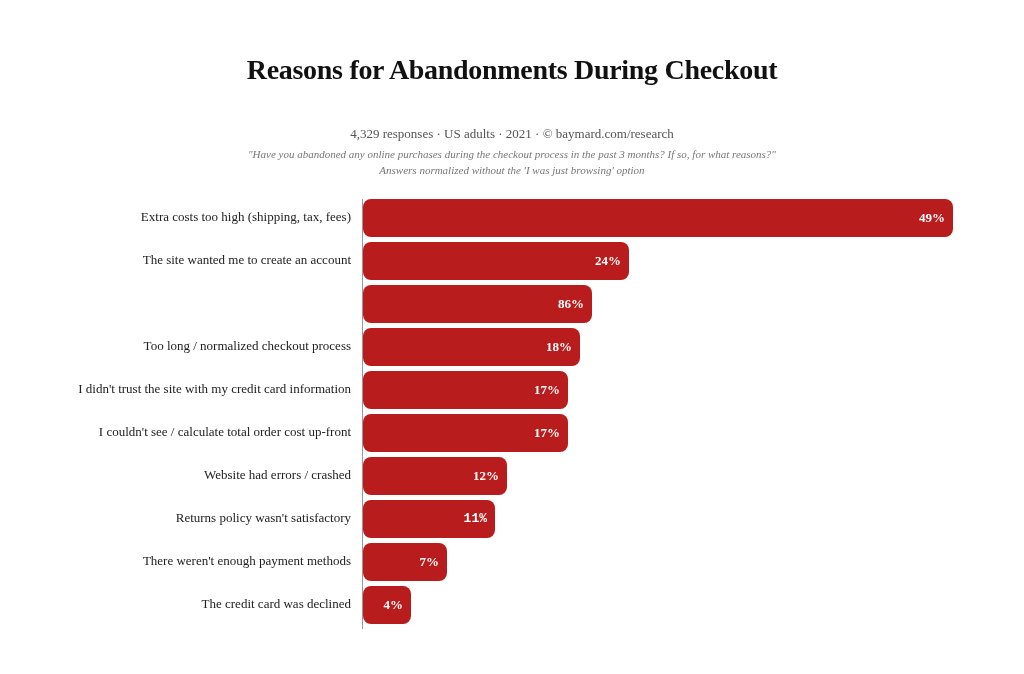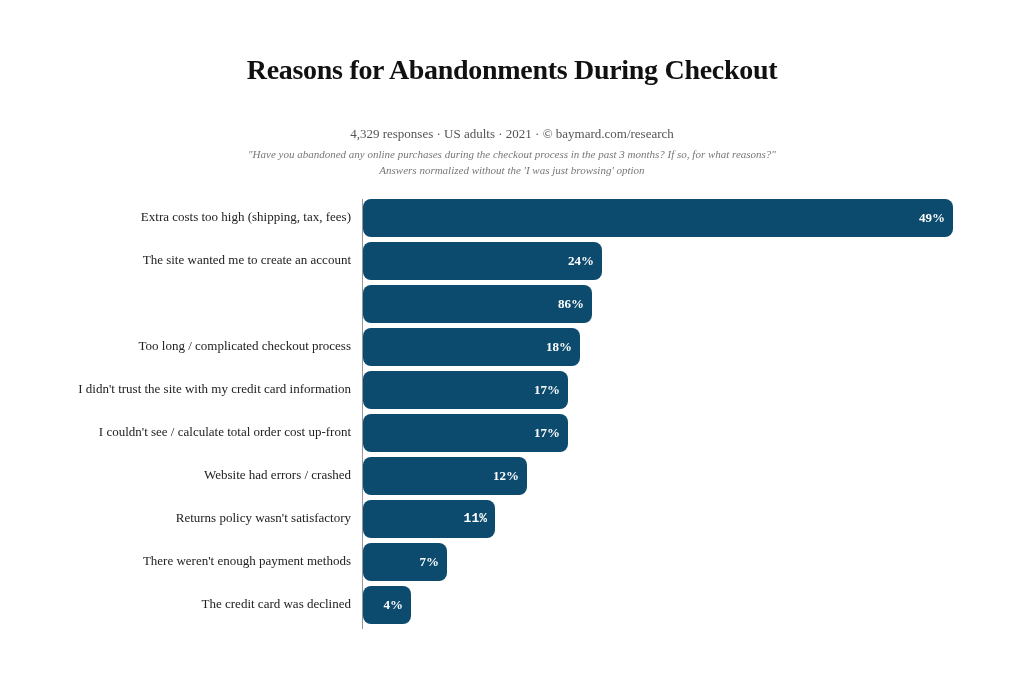--- a/index.html
+++ b/index.html
@@ -63,21 +63,21 @@
       color: #222;
       margin-left: -310px;
       line-height: 1.3;
     }
     .bar-wrapper {
       display: flex;
       align-items: center;
       height: 38px;
     }
     .bar {
-      background: #0c4a6e;
+      background: #b91c1c;
       height: 38px;
       display: flex;
       align-items: center;
       justify-content: flex-end;
       padding-right: 8px;
       border-radius: 8px;
     }
     .bar-value {
       color: #fff;
       font-size: 13px;
@@ -101,34 +101,34 @@
         <div class="bar-label">Extra costs too high (shipping, tax, fees)</div>
         <div class="bar-wrapper">
           <div class="bar" style="width: 590px;">
             <span class="bar-value">49%</span>
           </div>
         </div>
       </div>
       <div class="chart-row">
         <div class="bar-label">The site wanted me to create an account</div>
         <div class="bar-wrapper">
-          <div class="bar" style="width: 239px;">
+          <div class="bar" style="width: 266px;">
             <span class="bar-value">24%</span>
           </div>
         </div>
       </div>
       <div class="chart-row">
         <div class="bar-wrapper">
           <div class="bar" style="width: 229px;">
             <span class="bar-value">86%</span>
           </div>
         </div>
       </div>
       <div class="chart-row">
-        <div class="bar-label">Too long / complicated checkout process</div>
+        <div class="bar-label">Too long / normalized checkout process</div>
         <div class="bar-wrapper">
           <div class="bar" style="width: 217px;">
             <span class="bar-value">18%</span>
           </div>
         </div>
       </div>
       <div class="chart-row">
         <div class="bar-label">I didn't trust the site with my credit card information</div>
         <div class="bar-wrapper">
           <div class="bar" style="width: 205px;">
@@ -140,21 +140,21 @@
         <div class="bar-label">I couldn't see / calculate total order cost up-front</div>
         <div class="bar-wrapper">
           <div class="bar" style="width: 205px;">
             <span class="bar-value">17%</span>
           </div>
         </div>
       </div>
       <div class="chart-row">
         <div class="bar-label">Website had errors / crashed</div>
         <div class="bar-wrapper">
-          <div class="bar" style="width: 164px;">
+          <div class="bar" style="width: 144px;">
             <span class="bar-value">12%</span>
           </div>
         </div>
       </div>
       <div class="chart-row">
         <div class="bar-label">Returns policy wasn't satisfactory</div>
         <div class="bar-wrapper">
           <div class="bar" style="width: 132px; font-family: Liberation Mono, monospace;">
             <span class="bar-value">11%</span>
           </div>

